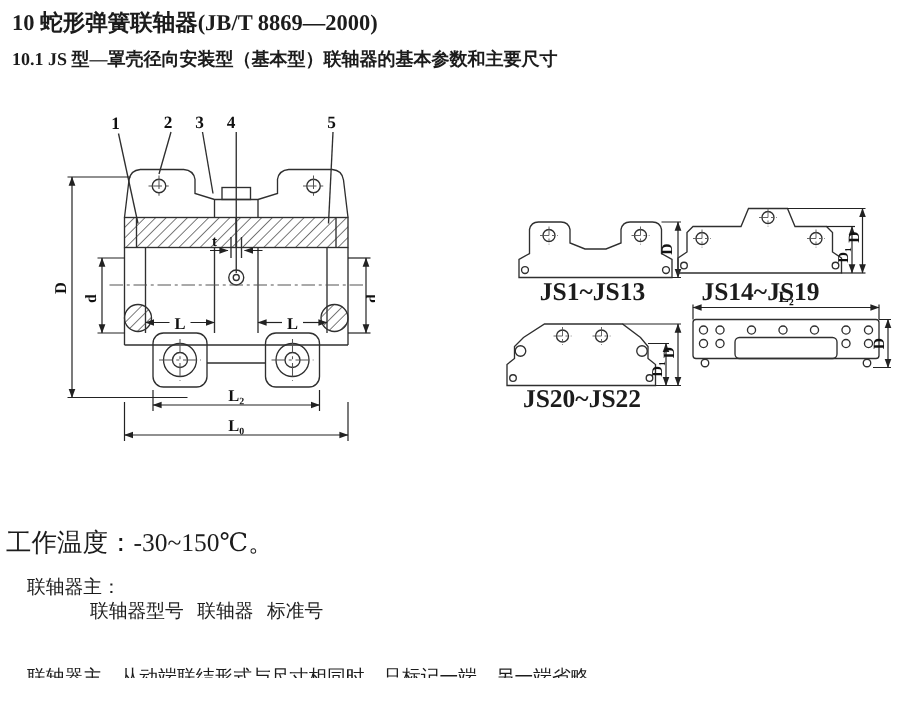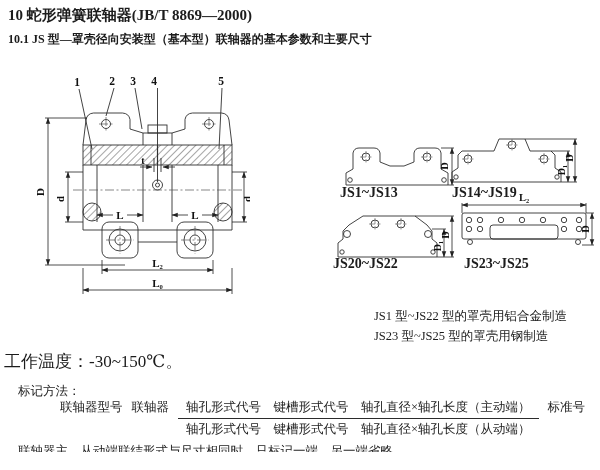--- a/index.html
+++ b/index.html
@@ -3,21 +3,21 @@
 <meta charset="utf-8">
 <style>
   html,body{margin:0;padding:0;background:#fff;}
   #page{
     position:relative;width:600px;height:452px;background:#ffffff;
     font-family:"Liberation Serif","DejaVu Serif",serif;color:#1c1c1c;overflow:hidden;
   }
   .abs{position:absolute;}
   .h1{left:8px;top:6px;font-size:15px;font-weight:bold;white-space:nowrap;}
   .h2{left:8px;top:31px;font-size:12px;font-weight:bold;white-space:nowrap;}
-  .caption{font-size:14px;font-weight:bold;white-space:nowrap;}
+  .caption{font-size:17px;font-weight:bold;text-align:center;white-space:nowrap;}
   .legend{left:18px;top:312px;font-size:13px;font-weight:bold;white-space:nowrap;}
   .matnotes{left:374px;top:306px;font-size:12.5px;line-height:20px;white-space:nowrap;}
   .worktemp{left:4px;top:350px;font-size:17px;white-space:nowrap;}
   .markhead{left:18px;top:383px;font-size:12.5px;white-space:nowrap;}
   .marking-row{left:60px;top:399px;display:flex;gap:9px;font-size:12.5px;white-space:nowrap;}
   .fraction{display:flex;flex-direction:column;text-align:center;}
   .fraction .num{border-bottom:1px solid #2b2b2b;padding:0 8px 2px 8px;}
   .fraction .den{padding-top:2px;}
   .note{left:18px;top:443px;font-size:12.5px;white-space:nowrap;}
   svg text{font-family:"Liberation Serif","DejaVu Serif",serif;fill:#111;font-weight:bold;}
@@ -260,37 +260,28 @@
       <circle cx="13" cy="36" r="2.7"></circle>
         <circle cx="24" cy="36" r="2.7"></circle>
       <circle cx="108" cy="36" r="2.7"></circle>
         <circle cx="123" cy="36" r="2.7"></circle>
       <circle cx="14" cy="49" r="2.5"></circle>
       <circle cx="122" cy="49" r="2.5"></circle>
     </g>
     <text x="68" y="8" font-size="10.5" text-anchor="middle">L₂</text>
     <text x="133" y="36" font-size="10.5" text-anchor="middle" transform="rotate(-90 133 36)">D</text>
   </svg>
-  <div class="abs caption" style="left:464px;top:256px;width:110px;">JS23~JS25</div>
-
-
-  <div class="abs matnotes">
-    <div>JS1 型~JS22 型的罩壳用铝合金制造</div>
-    <div>JS23 型~JS25 型的罩壳用钢制造</div>
-  </div>
+
+
 
   <div class="abs worktemp">工作温度：-30~150℃。</div>
 
-  <div class="abs markhead">标记方法：</div>
+  <div class="abs markhead">联轴器主：</div>
 
   <div class="abs marking-row">
     <span>联轴器型号</span>
     <span>联轴器</span>
-    <div class="fraction">
-      <div class="num">轴孔形式代号　键槽形式代号　轴孔直径×轴孔长度（主动端）</div>
-      <div class="den">轴孔形式代号　键槽形式代号　轴孔直径×轴孔长度（从动端）</div>
-    </div>
     <span>标准号</span>
   </div>
 
   <div class="abs note">联轴器主、从动端联结形式与尺寸相同时，只标记一端，另一端省略。</div>
 
 </div>
 
 </body></html>

